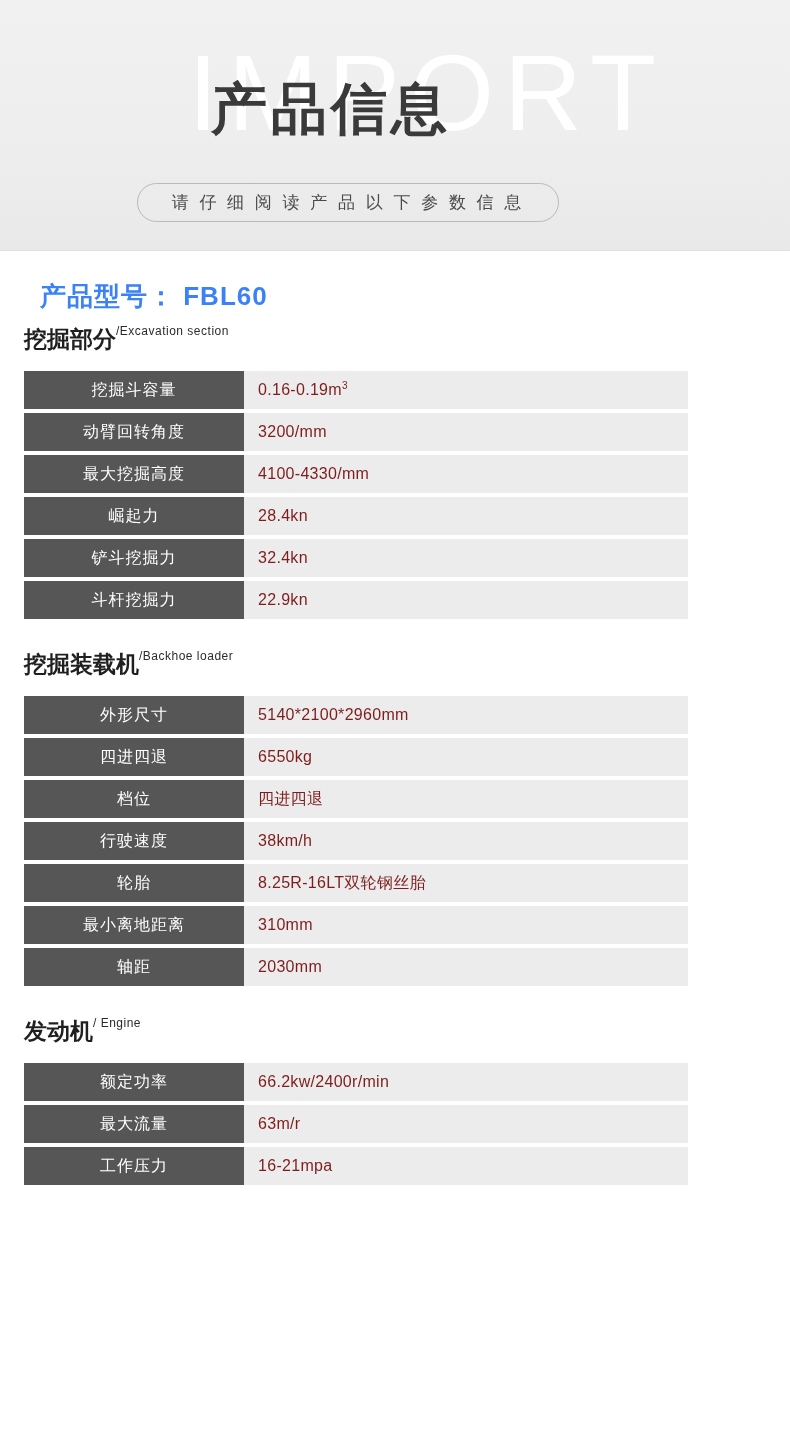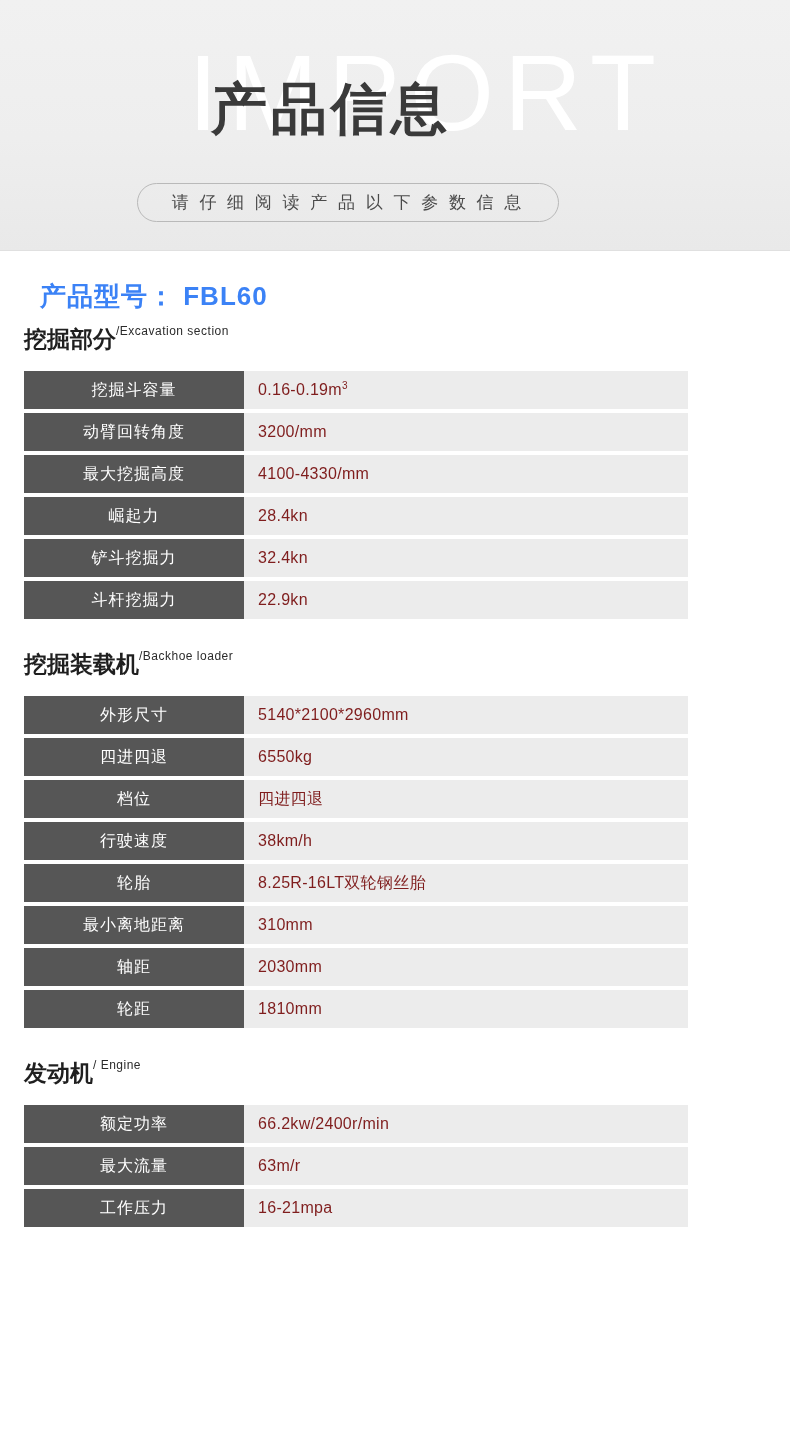--- a/index.html
+++ b/index.html
@@ -202,24 +202,20 @@
         <td class="v">8.25R-16LT双轮钢丝胎</td>
       </tr>
       <tr>
         <td class="k">最小离地距离</td>
         <td class="v">310mm</td>
       </tr>
       <tr>
         <td class="k">轴距</td>
         <td class="v">2030mm</td>
       </tr>
-      <tr>
-        <td class="k">轮距</td>
-        <td class="v">1810mm</td>
-      </tr>
     </tbody>
   </table>
 
   <div class="section-gap"></div>
 
   <div class="section-head">
     <span>发动机</span>
       <span class="en">/ Engine</span>
   </div>
   <table class="spec">

